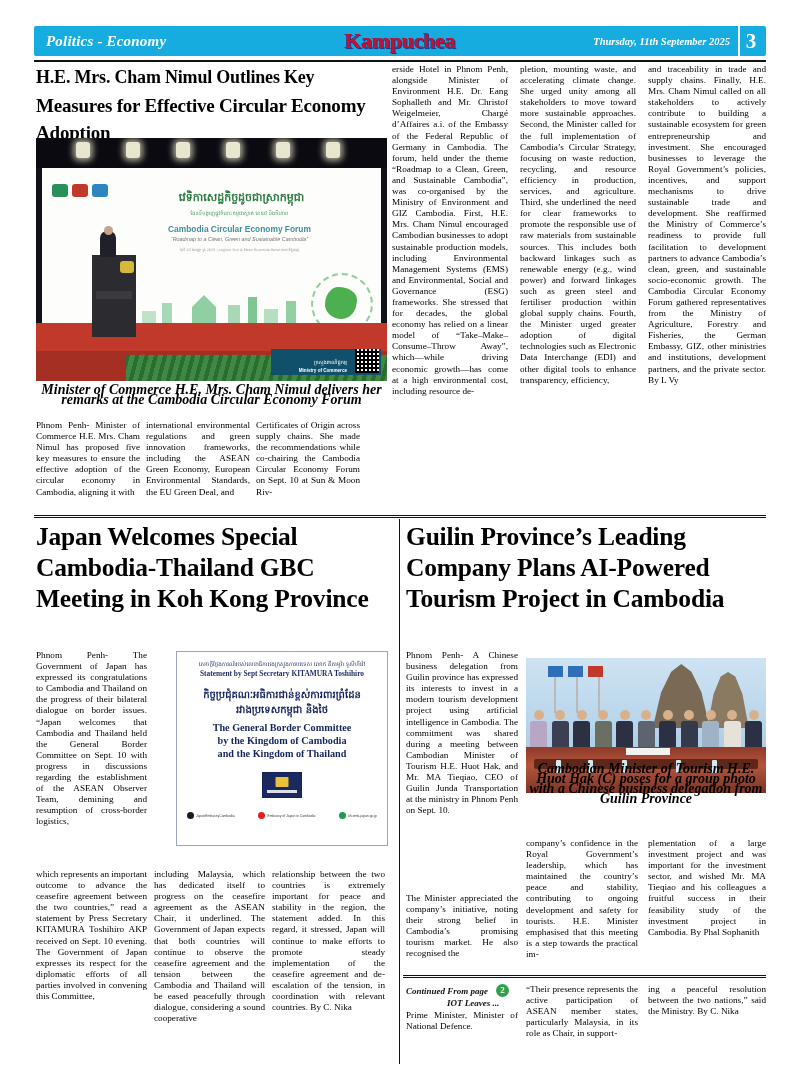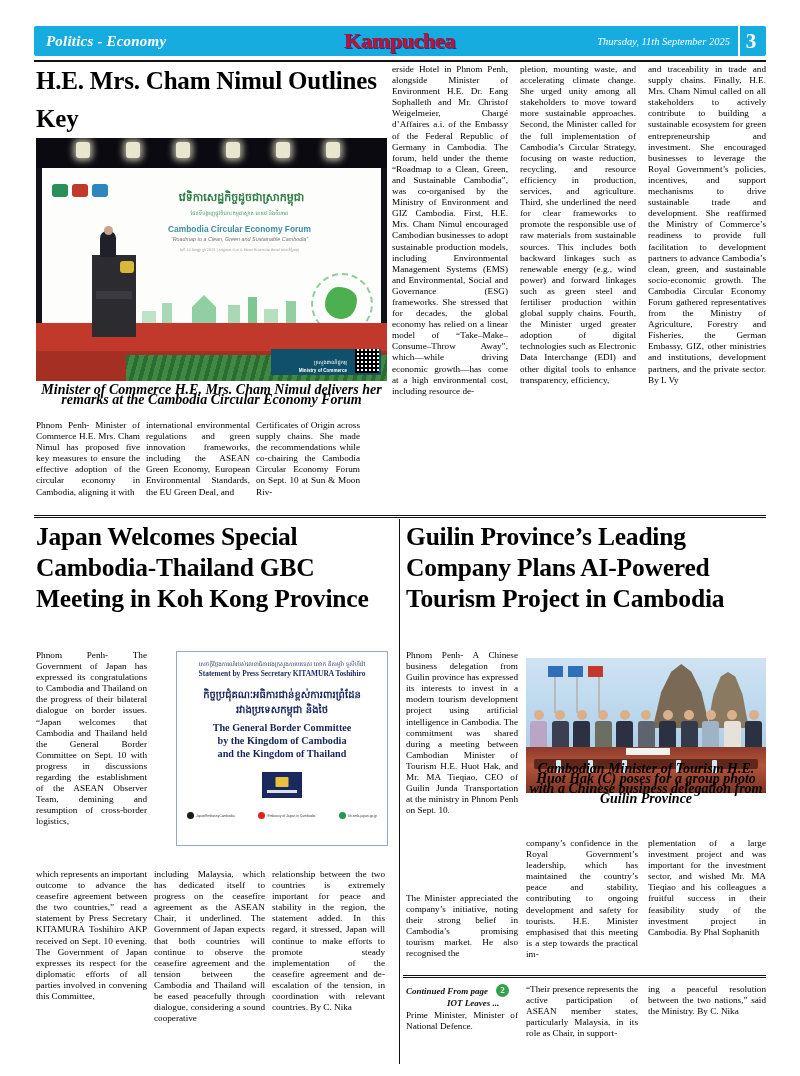--- a/index.html
+++ b/index.html
@@ -44,21 +44,21 @@
     font-family:"Liberation Serif", serif;
     font-weight:bold;
     font-size:22px;
     color:#C8102E;
     text-shadow:1px 1px 0 #1b3a8a, -0.5px 0 0 #1b3a8a;
     letter-spacing:-.3px;
   }
   .masthead .date{
     margin-left:auto;
     color:#ffffff;
-    font-style:italic;font-weight:normal;
+    font-style:italic;font-weight:bold;
     font-size:10.5px;
     white-space:nowrap;
     padding-right:8px;
   }
   .masthead .pagenum{
     width:28px;
     text-align:center;
     color:#ffffff;
     font-weight:bold;
     font-size:21px;
@@ -93,21 +93,21 @@
     font-style:italic;font-weight:bold;
     font-size:14px;line-height:10px;
     text-align:center;
     color:#000;
   }
 
   
   .a1-head{
     position:absolute;left:36px;top:62px;width:348px;
   }
-  .a1-head .line1{font-size:25px;line-height:38px;}
+  .a1-head .line1{font-size:18px;line-height:30px;}
   .a1-head .line2{font-size:19px;line-height:27px;}
 
   .a1-photo{
     position:absolute;left:36px;top:138px;width:351px;height:243px;
     overflow:hidden;
     background:#0d0d12;
   }
   .a1-cap{
     position:absolute;left:36px;top:385px;width:351px;
   }
@@ -365,21 +365,21 @@
   <div class="a2-colA-rest col-text">which represents an important outcome to advance the ceasefire agreement between the two countries,” read a statement by Press Secretary KITAMURA Toshihiro AKP received on Sept. 10 evening.
 The Government of Japan expresses its respect for the diplomatic efforts of all parties involved in convening this Committee,</div>
   <div class="a2-colB col-text">including Malaysia, which has dedicated itself to progress on the ceasefire agreement as the ASEAN Chair, it underlined.
 The Government of Japan expects that both countries will continue to observe the ceasefire agreement and the tension between the Cambodia and Thailand will be eased peacefully through dialogue, considering a sound cooperative</div>
   <div class="a2-colC col-text">relationship between the two countries is extremely important for peace and stability in the region, the statement added.
 In this regard, it stressed, Japan will continue to make efforts to promote steady implementation of the ceasefire agreement and de-escalation of the tension, in coordination with relevant countries.
 By C. Nika</div>
 
   <div class="jp-graphic">
     <div class="jp-kh">សេចក្តីថ្លែងការណ៍របស់លេខាធិការរងក្រសួងការបរទេស លោក គីតាមូរ៉ា ទូសីហីរ៉ៅ</div>
-    <div class="jp-stmt">Statement by Press Secretary KITAMURA Toshihiro</div>
+    <div class="jp-stmt">Statement by Sept Secretary KITAMURA Toshihiro</div>
     <div class="jp-kh-big">កិច្ចប្រជុំគណៈអធិការជាន់ខ្ពស់ការពារព្រំដែន</div>
     <div class="jp-kh-big" style="margin-top:0">រវាងប្រទេសកម្ពុជា និងថៃ</div>
     <div class="jp-en-big">The General Border Committee</div>
     <div class="jp-en-big" style="margin-top:0">by the Kingdom of Cambodia</div>
     <div class="jp-en-big" style="margin-top:0">and the Kingdom of Thailand</div>
     <div class="jp-flag"></div>
     <div class="jp-social">
       <span class="it">
         <span class="dot" style="background:#1b1b1b"></span>
         <span class="t">JapanEmbassyCambodia</span>

